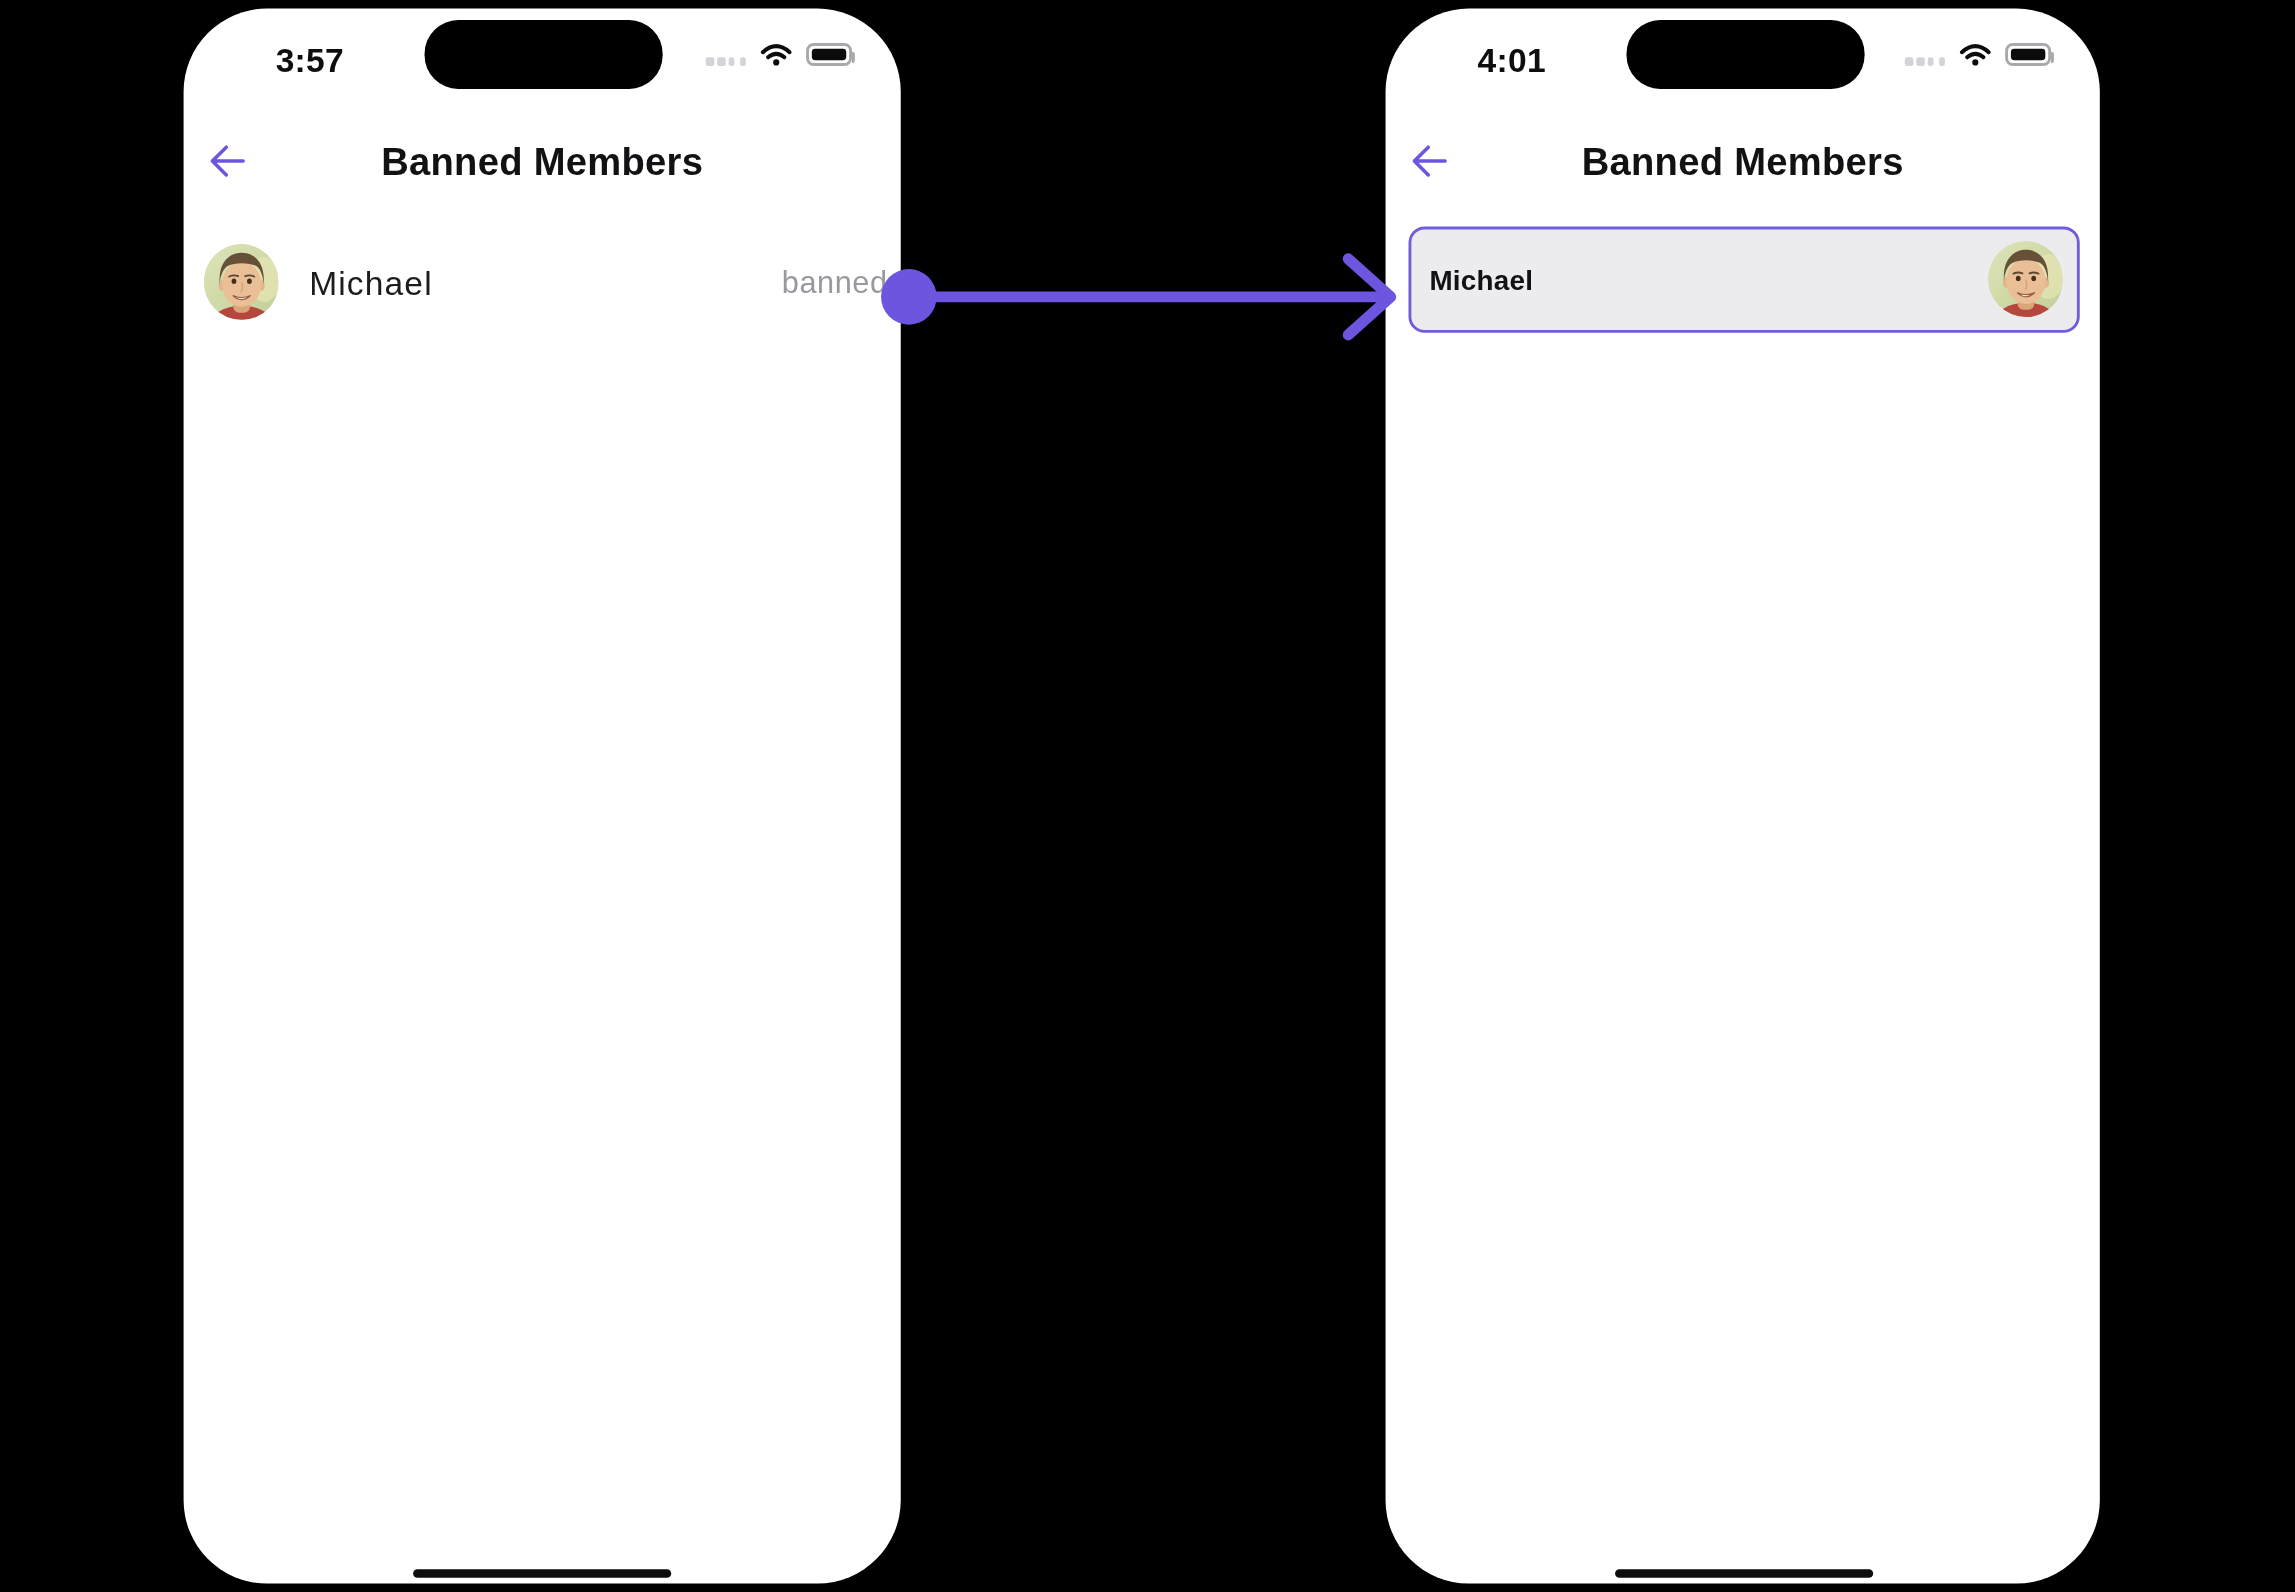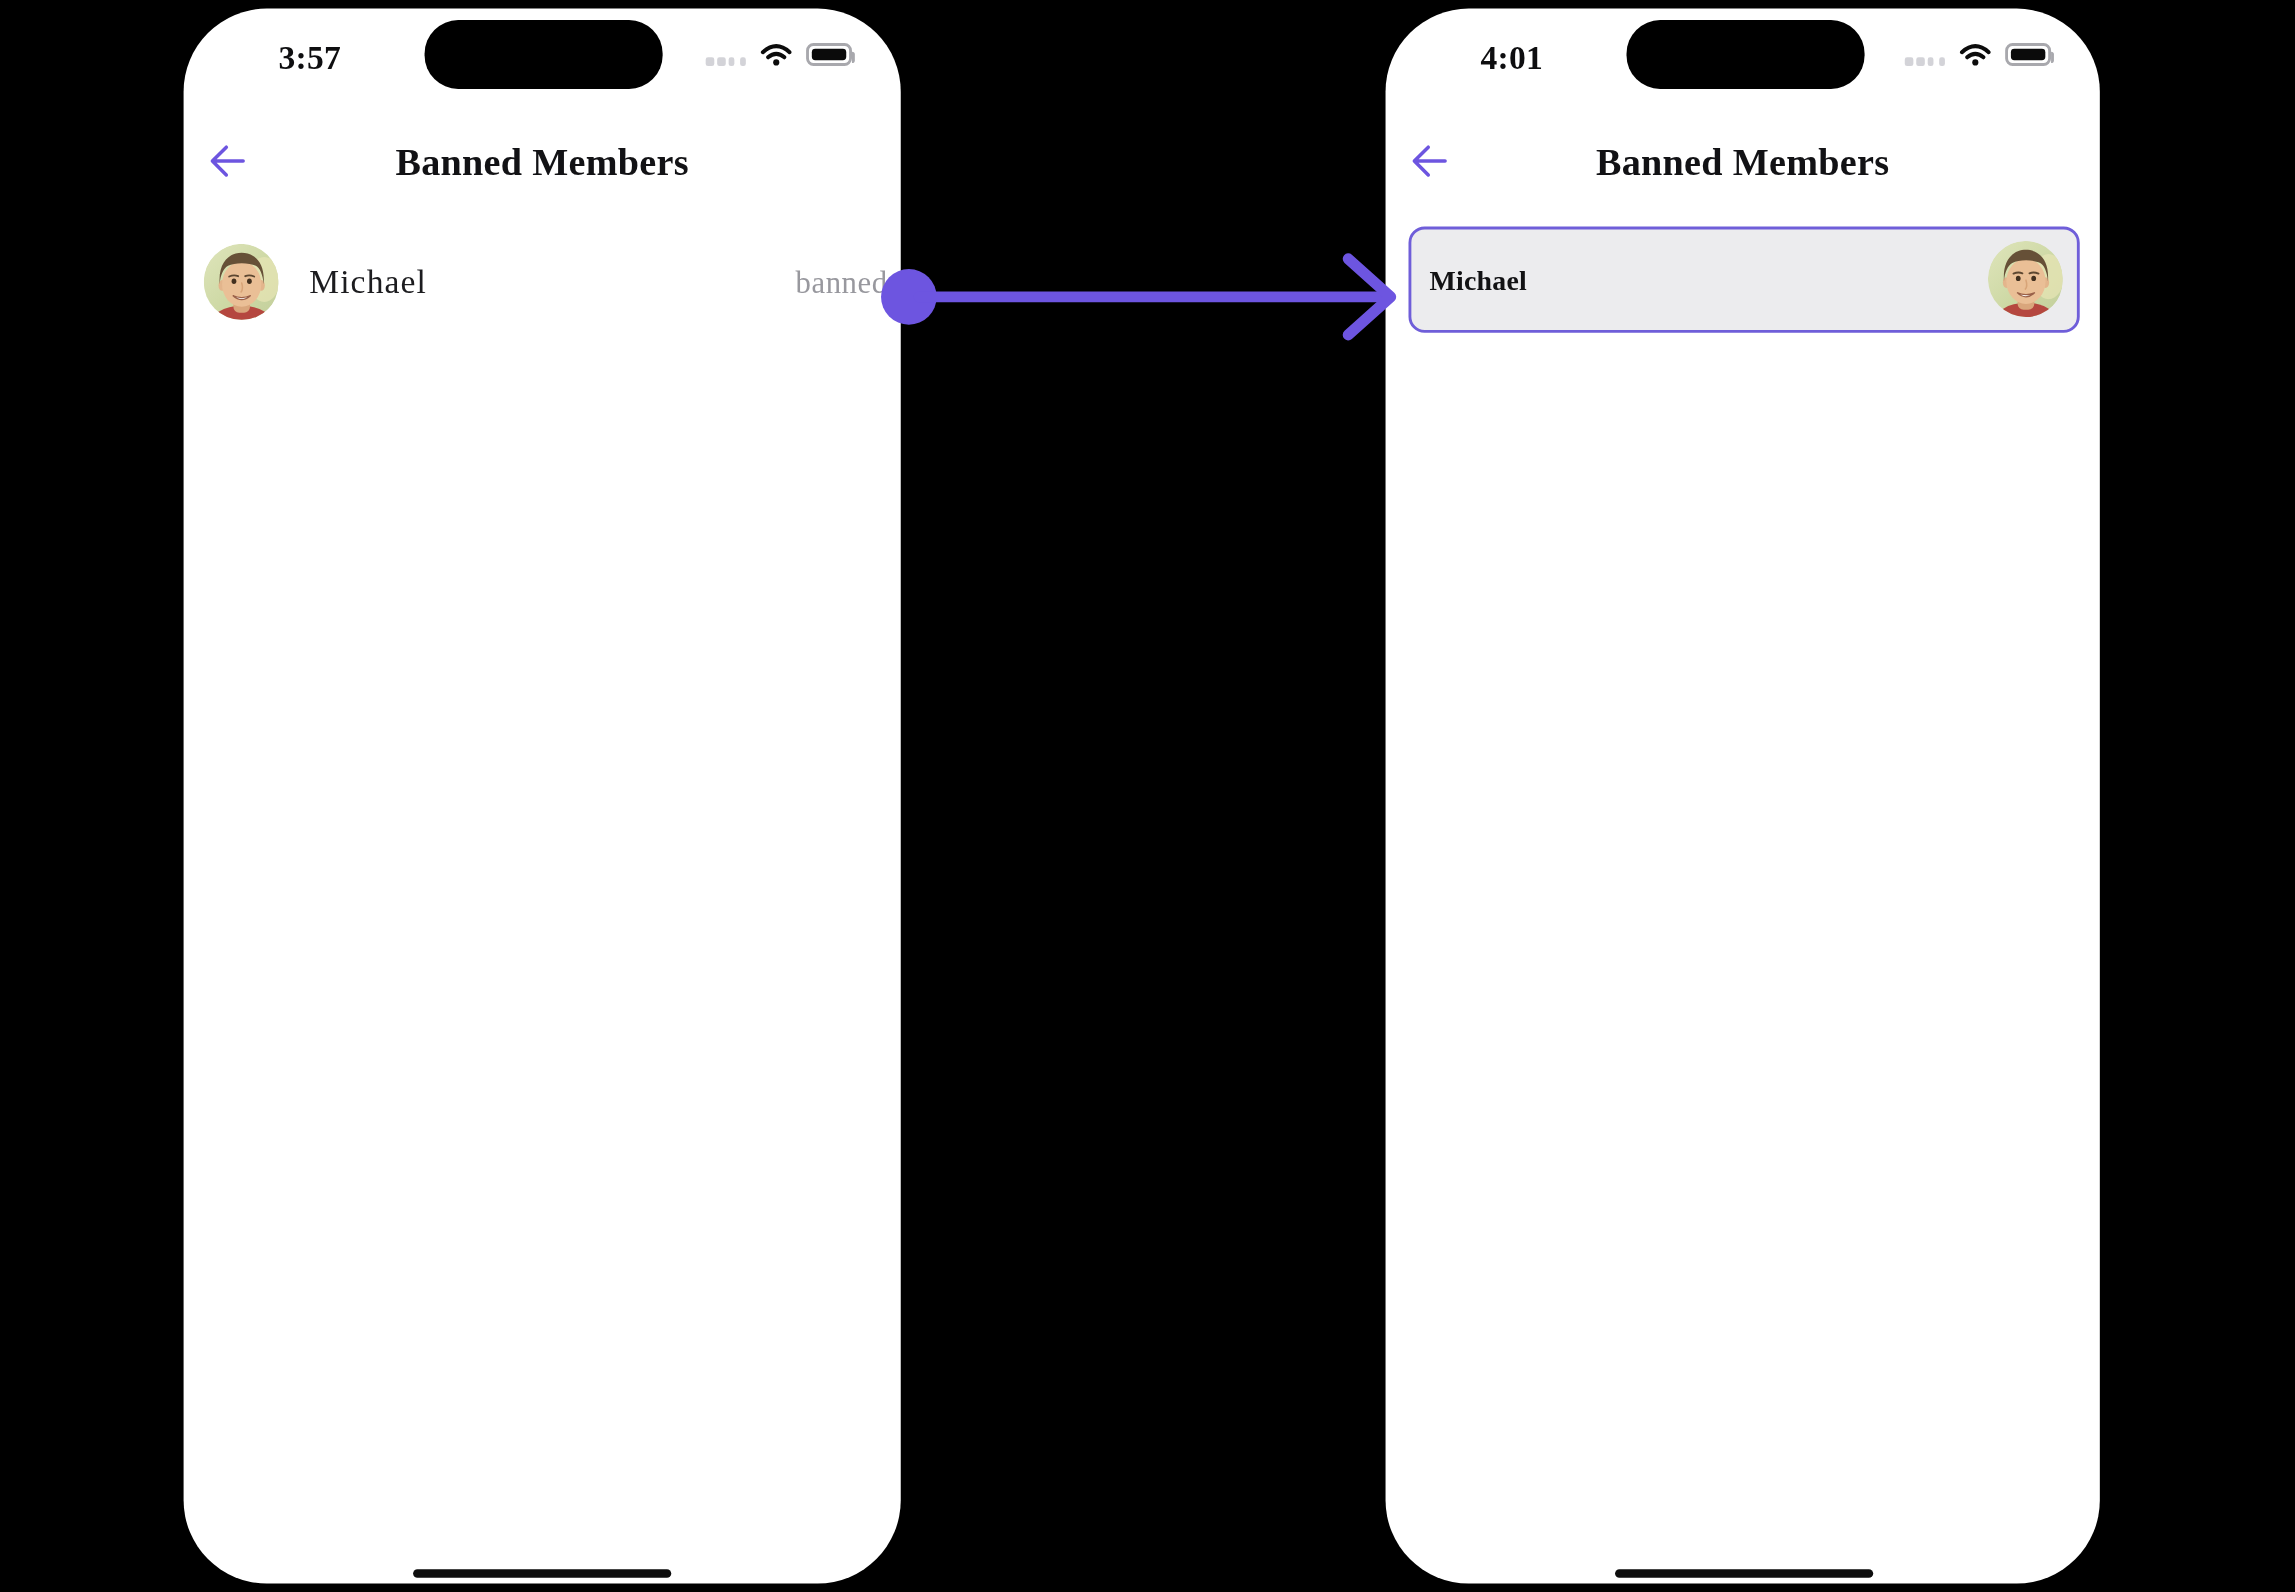--- a/index.html
+++ b/index.html
@@ -3,21 +3,21 @@
 <meta charset="utf-8">
 <style>
   :root{
     --canvas-bg:#000000; --phone-bg:#ffffff; --accent:#6d55e0; --card-border:#6f5ed9;
     --card-bg:#ececee; --text-primary:#131316; --muted-text:#98989e; --status-dot:#d3d3d8;
     --battery-outline:#a8a8ad; --island:#000000;
   }
   *{margin:0;padding:0;box-sizing:border-box;}
   html,body{background:var(--canvas-bg);}
   body{width:2295px;height:1593px;overflow:hidden;font-family:"Liberation Sans",sans-serif;}
-  .canvas{position:relative;width:2295px;height:1593px;background:var(--canvas-bg);overflow:hidden;font-family:Liberation Serif, serif;}
+  .canvas{position:relative;width:2295px;height:1593px;background:var(--canvas-bg);overflow:hidden;}
   .stage{position:absolute;left:0;top:0;width:800px;height:555px;transform:scale(2.86862);transform-origin:0 0;}
 
   .phone{position:absolute;top:3.1px;height:549px;background:var(--phone-bg);border-radius:29px;overflow:hidden;}
   .phone-left{left:64px;width:250px;}
   .phone-right{left:483px;width:249px;}
 
   
   .status-time{position:absolute;left:25.5px;top:10.7px;width:37px;text-align:center;
     font-size:11.7px;font-weight:700;color:#0e0e10;letter-spacing:0.1px;}
   .dynamic-island{position:absolute;left:84px;top:4.1px;width:83px;height:23.5px;border-radius:11.7px;background:var(--island);}

